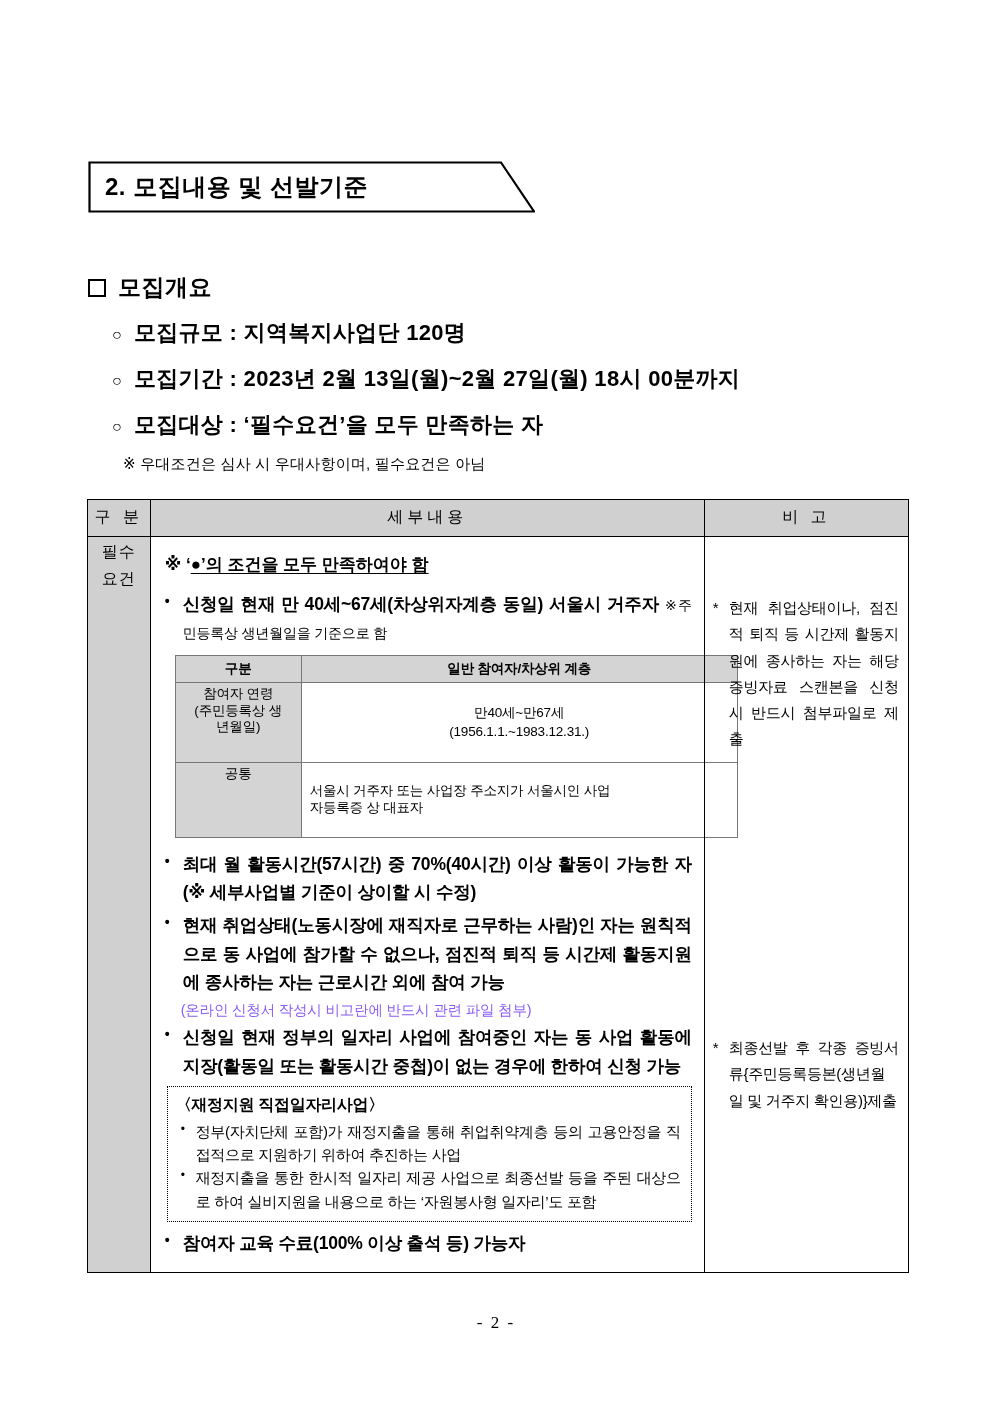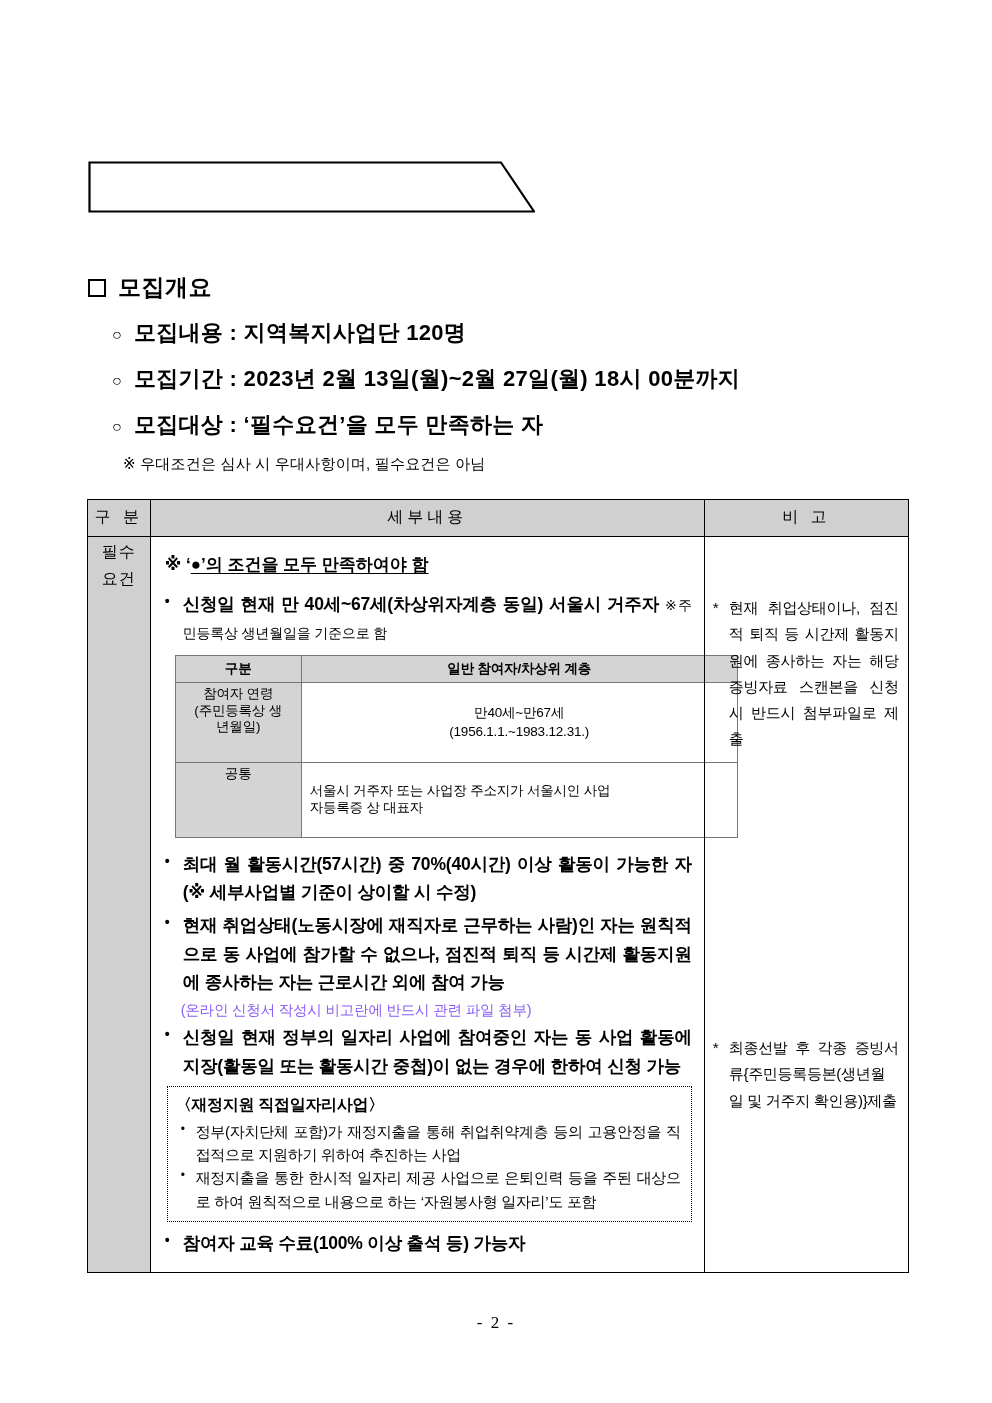--- a/index.html
+++ b/index.html
@@ -256,31 +256,32 @@
 </style>
 </head>
 <body>
 
 <div class="page">
 
   <div class="section-banner">
     <svg width="447" height="52" viewBox="0 0 447 52">
       <path d="M1.5,1.5 L413,1.5 L446,50.5 L1.5,50.5 Z" fill="#ffffff" stroke="#000000" stroke-width="2.2"></path>
     </svg>
+    <div class="banner-text">2. 모집내용 및 선발기준</div>
   </div>
 
   <div class="subhead">
     <span class="box-glyph"></span>
     <span>모집개요</span>
   </div>
 
   <div class="olist">
     <div class="oitem">
       <span class="marker">○</span>
-      <span>모집내용 : 지역복지사업단 120명</span>
+      <span>모집규모 : 지역복지사업단 120명</span>
     </div>
     <div class="oitem">
       <span class="marker">○</span>
       <span>모집기간 : 2023년 2월 13일(월)~2월 27일(월) 18시 00분까지</span>
     </div>
     <div class="oitem">
       <span class="marker">○</span>
       <span>모집대상 : ‘필수요건’을 모두 만족하는 자</span>
     </div>
   </div>
@@ -349,21 +350,21 @@
           <div class="sub-note">(온라인 신청서 작성시 비고란에 반드시 관련 파일 첨부)</div>
 
           <ul class="blist">
             <li>신청일 현재 정부의 일자리 사업에 참여중인 자는 동 사업 활동에 지장(활동일 또는 활동시간 중첩)이 없는 경우에 한하여 신청 가능</li>
           </ul>
 
           <div class="dotbox">
             <div class="dt">〈재정지원 직접일자리사업〉</div>
             <ul class="dblist">
               <li>정부(자치단체 포함)가 재정지출을 통해 취업취약계층 등의 고용안정을 직접적으로 지원하기 위하여 추진하는 사업</li>
-              <li>재정지출을 통한 한시적 일자리 제공 사업으로 은퇴인력 등을 주된 대상으로 하여 원칙적으로 내용으로 하는 ‘자원봉사형 일자리’도 포함</li>
+              <li>재정지출을 통한 한시적 일자리 제공 사업으로 최종선발 등을 주된 대상으로 하여 실비지원을 내용으로 하는 ‘자원봉사형 일자리’도 포함</li>
             </ul>
           </div>
 
           <ul class="blist">
             <li>참여자 교육 수료(100% 이상 출석 등) 가능자</li>
           </ul>
 
         </td>
 
         <td class="bigo">

